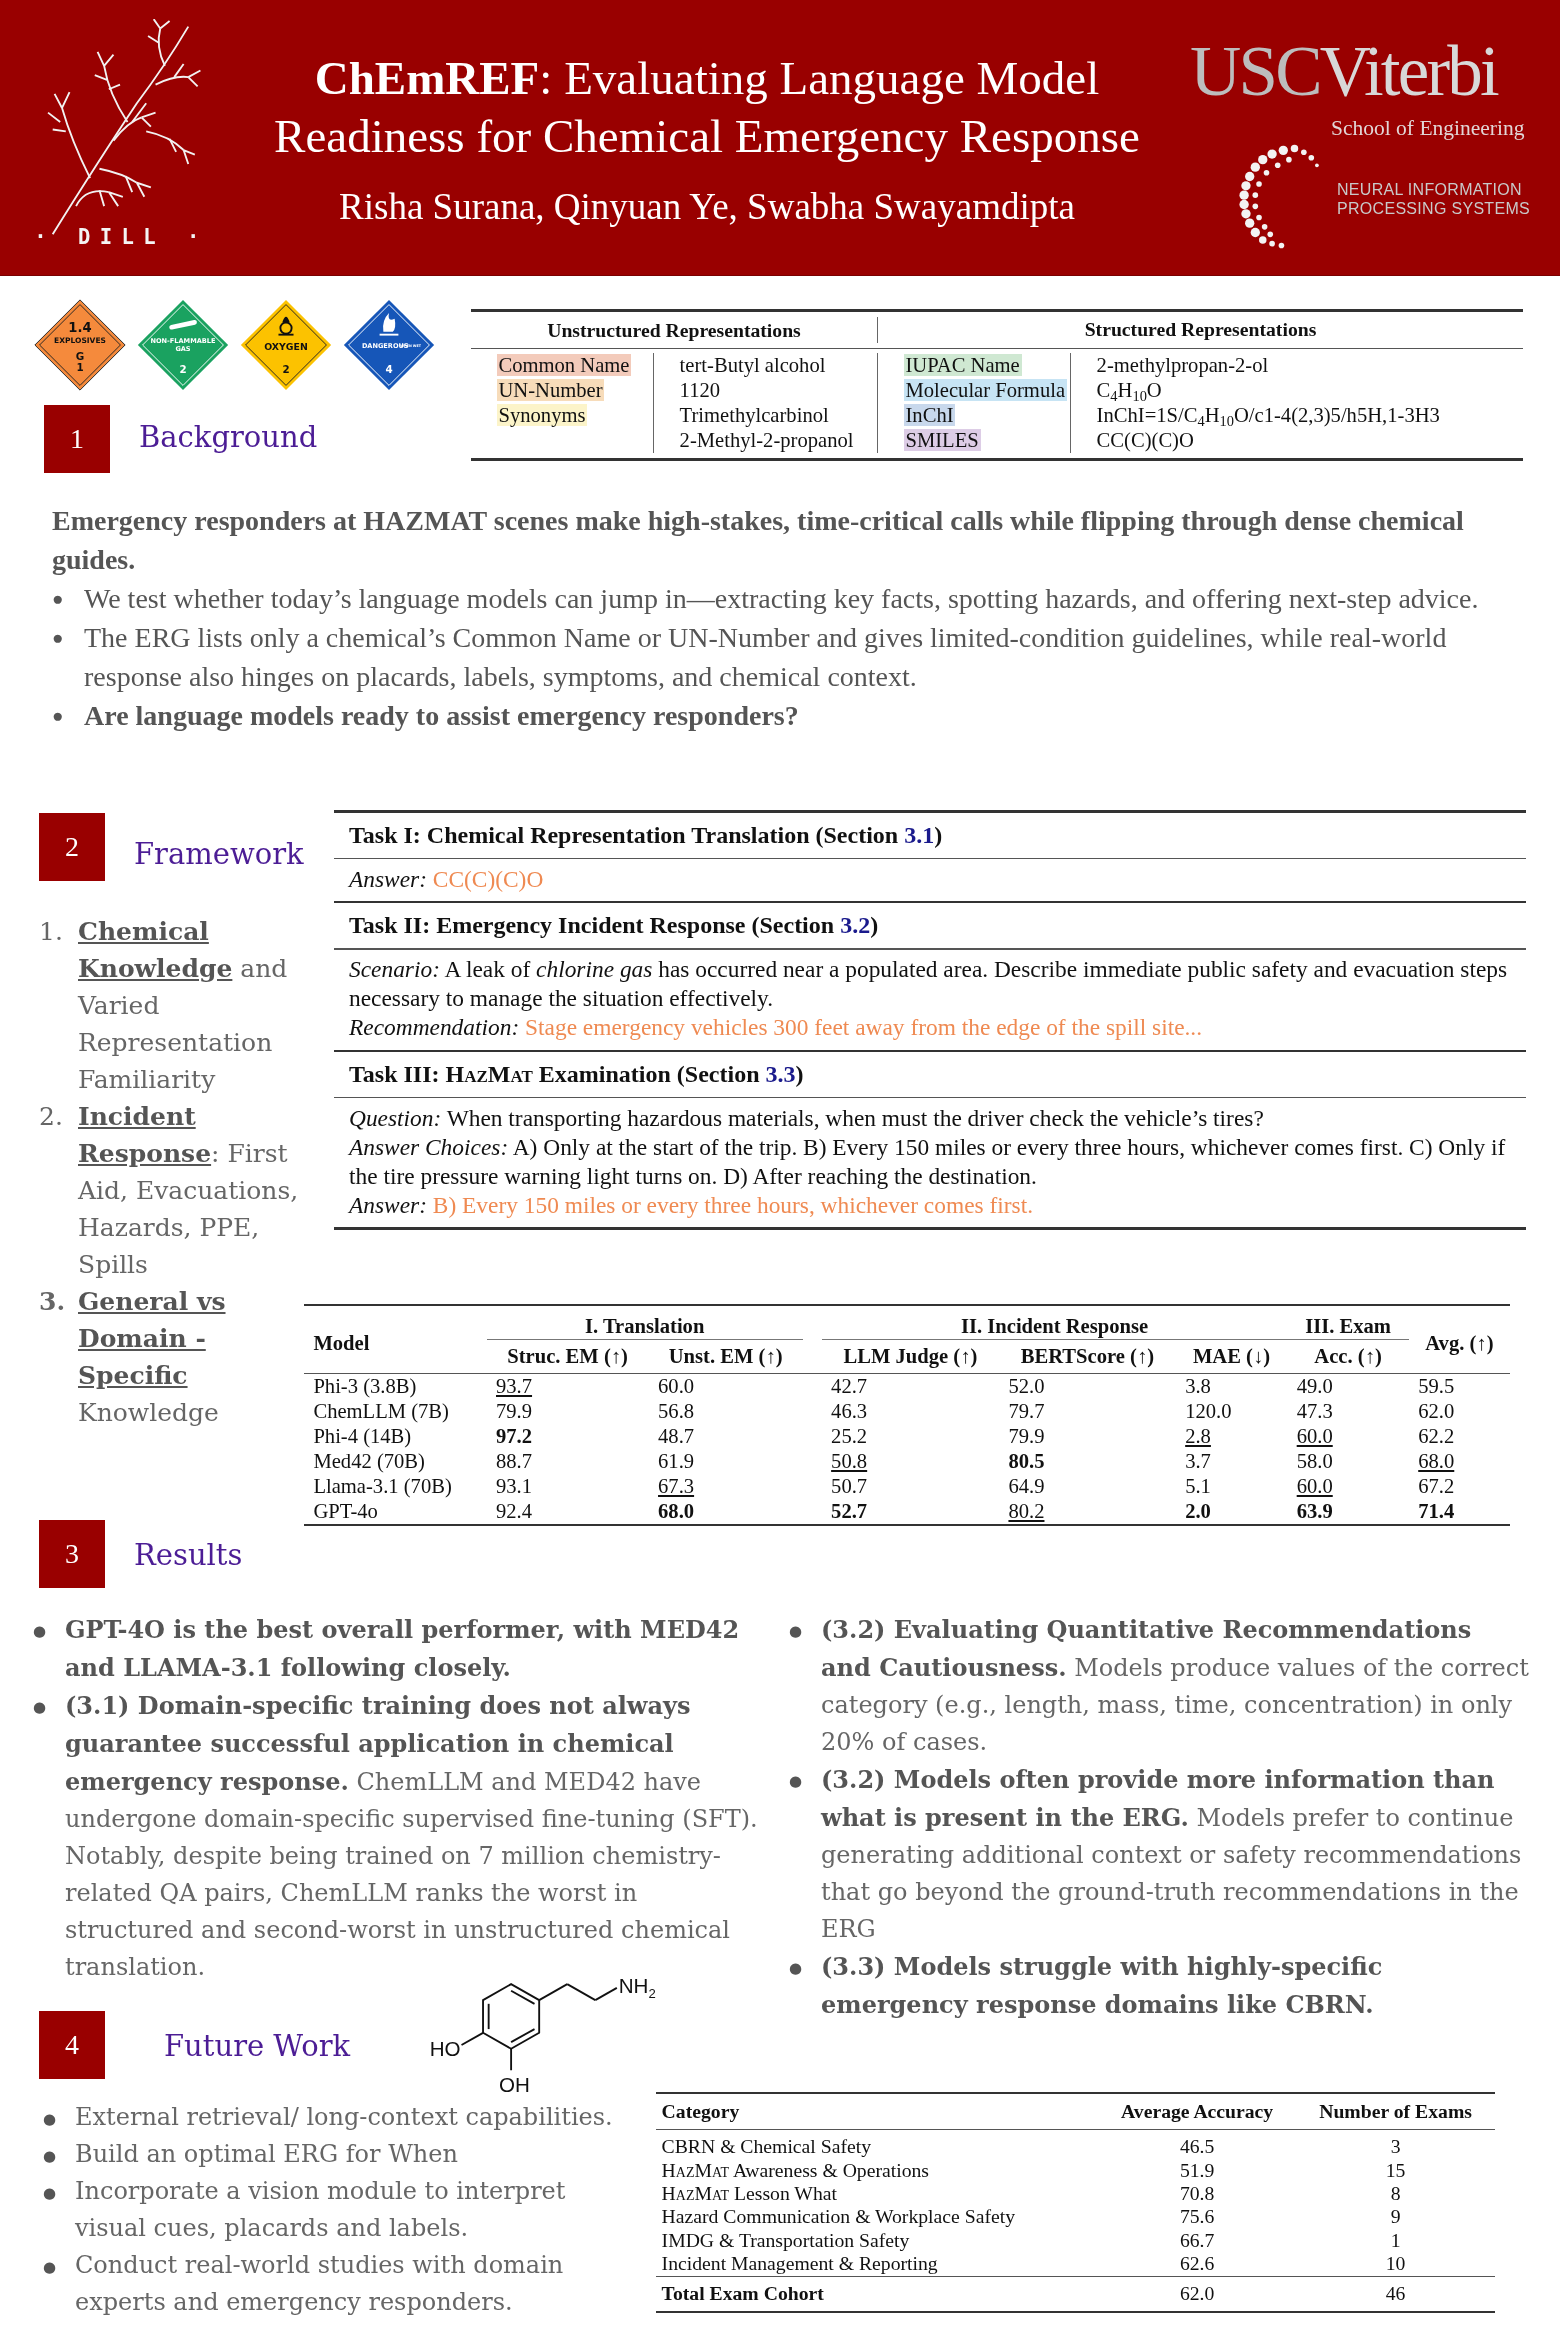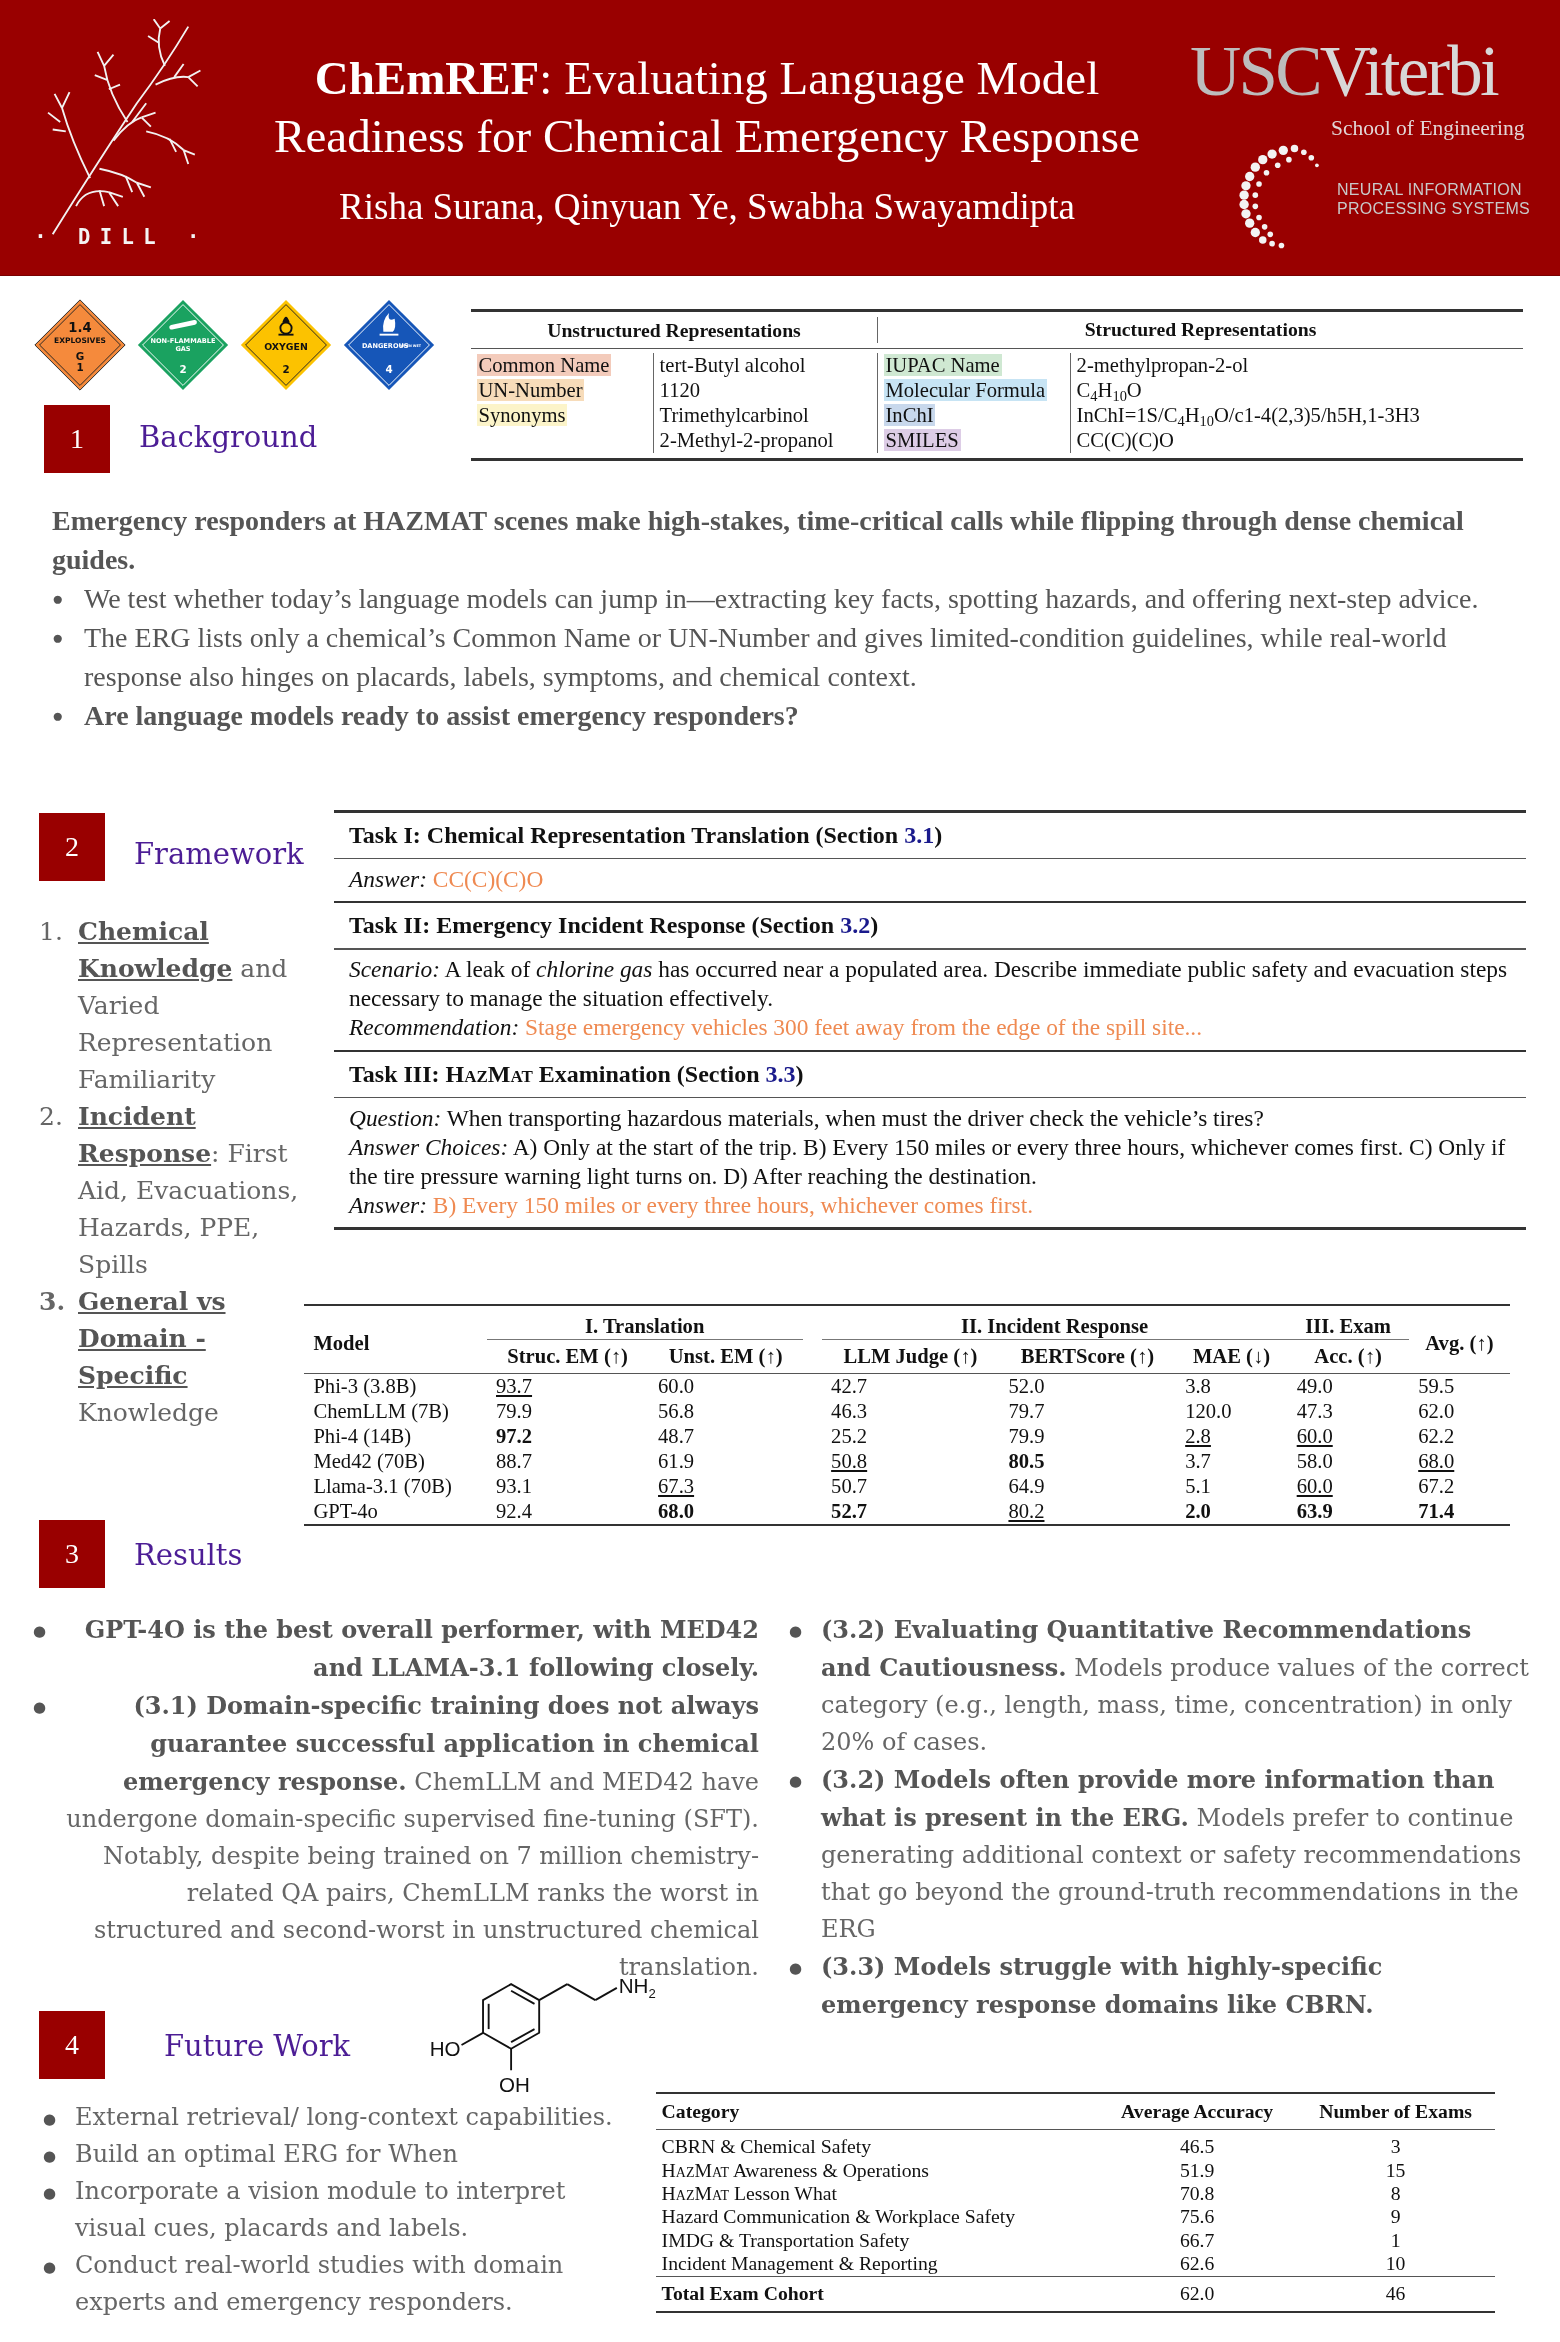--- a/index.html
+++ b/index.html
@@ -29,21 +29,21 @@
   
   .chem-table { position: absolute; left: 471px; top: 309px; width: 1052px; font-family: "Liberation Serif", "DejaVu Serif", serif; color: #111; font-size: 20.6px; }
   .rule-thick { height: 2.8px; background: #333; }
   .rule-thin { height: 1.4px; background: #555; }
   .chem-head { display: flex; height: 36px; align-items: center; font-weight: bold; font-size: 19.7px; }
   .chem-head .h-left { width: 407px; text-align: center; border-right: 1.4px solid #666; height: 26px; line-height: 26px; }
   .chem-head .h-right { flex: 1; text-align: center; }
   .chem-body { display: flex; padding: 3.7px 0 5.6px 0; }
   .chem-col { display: flex; flex-direction: column; }
   .chem-col.sep { border-right: 1.4px solid #666; }
-  .chem-cell { height: 25px; line-height: 25px; padding: 0 5.6px; white-space: nowrap; }
+  .chem-cell { height: 25px; line-height: 25px; padding: 0 5.6px; white-space: nowrap; margin-left: 20px; }
   .hl { padding: 0 1.9px; }
   .hl-common { background: #f3cbbb; }
   .hl-un { background: #f7dcba; }
   .hl-syn { background: #fcf4c9; }
   .hl-iupac { background: #cfe8d2; }
   .hl-mf { background: #c7e4f4; }
   .hl-inchi { background: #c8d8ec; }
   .hl-smiles { background: #ddcde6; }
   sub { font-size: 0.7em; vertical-align: -0.25em; line-height: 0; }
 
@@ -83,21 +83,21 @@
   .res-table tbody td { height: 25px; line-height: 25px; }
   .res-table tbody td.model { text-align: left; }
   .res-table .top-rule { border-top: 2.8px solid #333; }
   .res-table .mid-rule { border-top: 1.4px solid #555; }
   .res-table .bot-rule { border-bottom: 2.8px solid #333; }
   .grp-line { border-bottom: 1.4px solid #777; }
   .u { text-decoration: underline; }
   .b { font-weight: bold; }
 
   
-  .res-left { position: absolute; left: 33px; top: 1611px; width: 726px; font-family: "DejaVu Serif", serif; font-size: 24px; line-height: 37px; color: #666; text-align: right; }
+  .res-left { position: absolute; left: 33px; top: 1611px; width: 726px; font-family: "DejaVu Serif", serif; font-size: 24px; line-height: 37px; color: #666; }
   .res-right { position: absolute; left: 789px; top: 1611px; width: 740px; font-family: "DejaVu Serif", serif; font-size: 24px; line-height: 37px; color: #666; }
   .res-left b, .res-right b { color: #555; }
   .res-left .bullets li::before, .res-right .bullets li::before { font-size: 15px; top: 1.9px; }
 
   
   .molecule { position: absolute; left: 394px; top: 1972px; width: 281px; height: 131px; }
 
   
   .fw-bullets { position: absolute; left: 43px; top: 2099px; width: 600px; font-family: "DejaVu Serif", serif; font-size: 24px; line-height: 37px; color: #666; }
   .fw-bullets li::before { font-size: 15px !important; top: 1.9px !important; }

